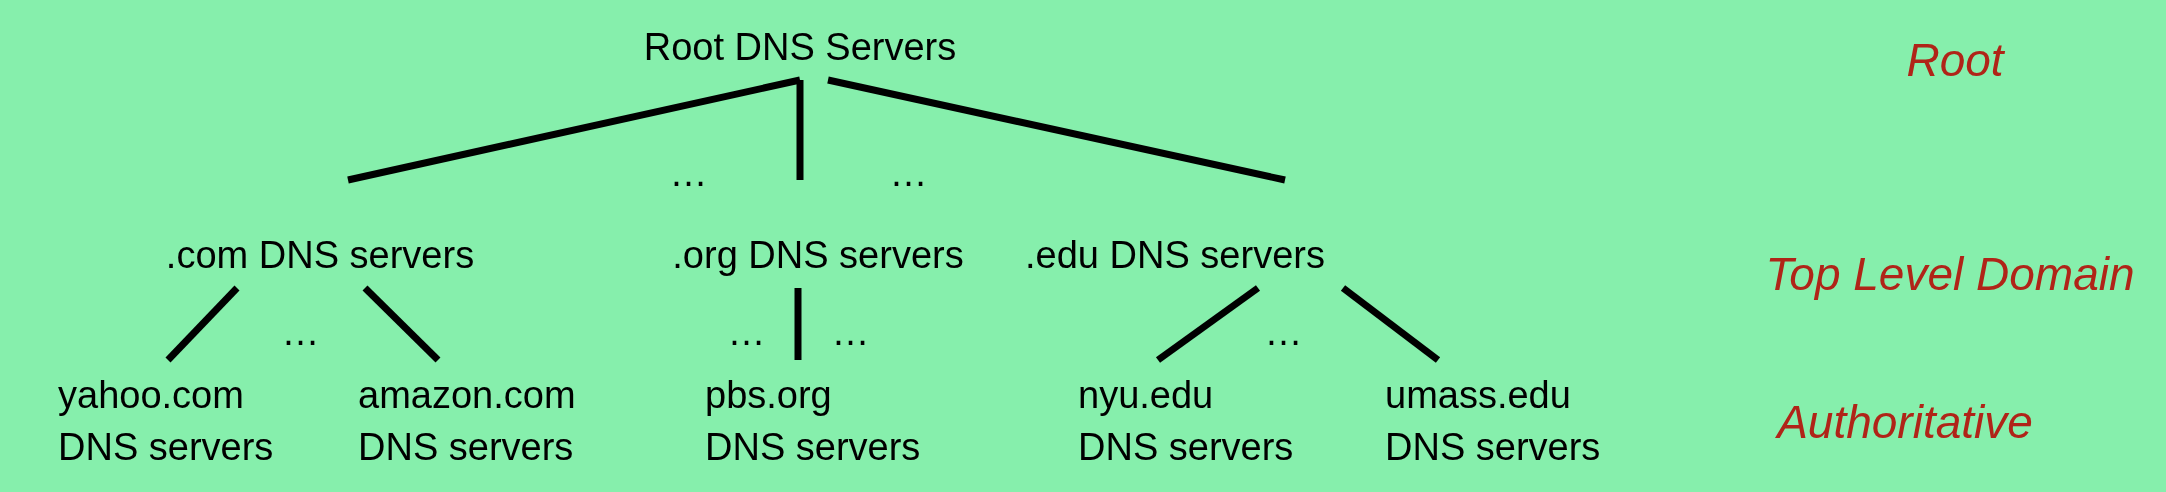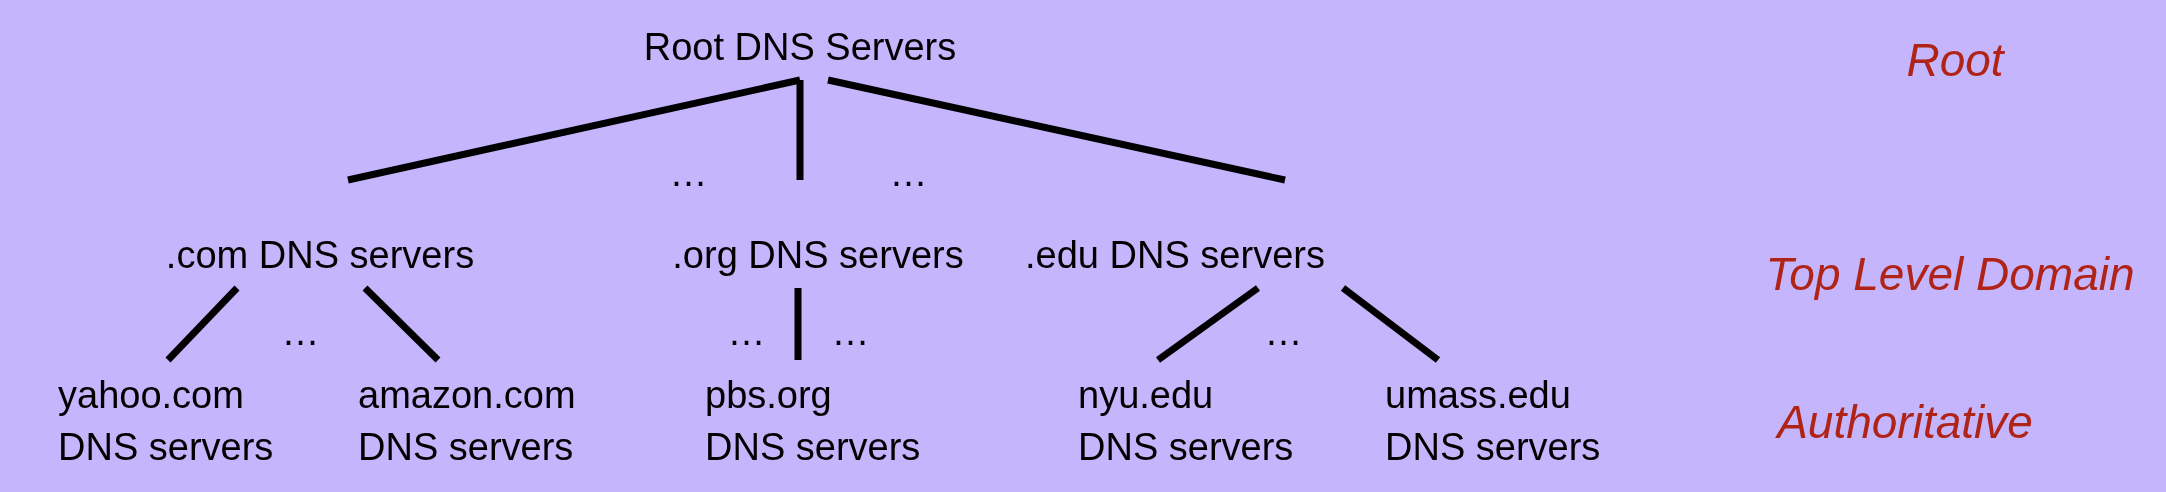--- a/index.html
+++ b/index.html
@@ -7,21 +7,21 @@
     padding: 0;
     background: #ffffff;
   }
   body {
     font-family: "Liberation Sans", sans-serif;
   }
   #diagram-root {
     position: relative;
     width: 2166px;
     height: 492px;
-    background: #c4b5fd;
+    background: #86efac;
     overflow: hidden;
   }
   svg#dns-svg {
     position: absolute;
     left: 0;
     top: 0;
     width: 2166px;
     height: 492px;
     display: block;
   }

